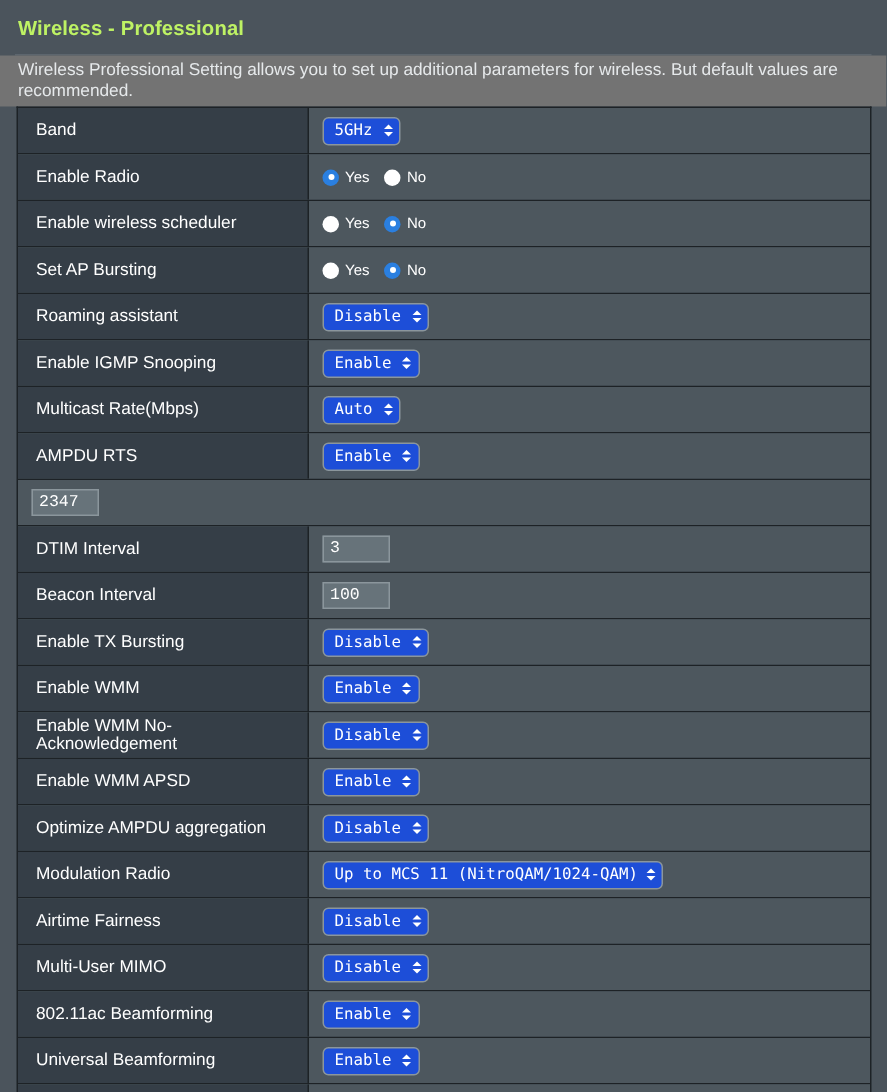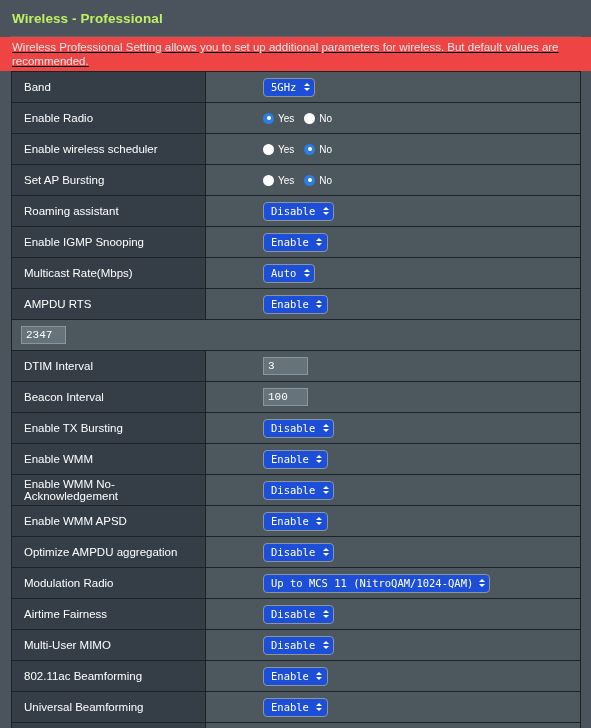--- a/index.html
+++ b/index.html
@@ -34,43 +34,41 @@
     height: 1px;
     background: #5d666e;
     margin: 0 10px 0 10px;
   }
   .page-desc-wrap {
     height: 34px;
     display: flex;
     align-items: center;
     padding: 0 12px;
     box-sizing: border-box;
-    background: #ef4444;
-    text-decoration: underline;
+    background: #737373;
   }
   .page-desc {
     color: #e6e9eb;
     font-size: 11.5px;
     line-height: 14px;
   }
 
   
   .settings-table {
     margin: 0 10px 0 11px;
     border: 1px solid #1d2226;
     border-bottom: none;
     box-sizing: border-box;
   }
   .setting-row {
     display: flex;
     align-items: stretch;
     min-height: 30px;
     border-bottom: 1px solid #1d2226;
     background: #4d575e;
-    gap: 48px;
   }
   .setting-row:last-child {
     border-bottom: 1px solid #1d2226;
   }
   .row-label {
     width: 194px;
     min-width: 194px;
     background: #353e47;
     color: #ffffff;
     font-size: 11.5px;

